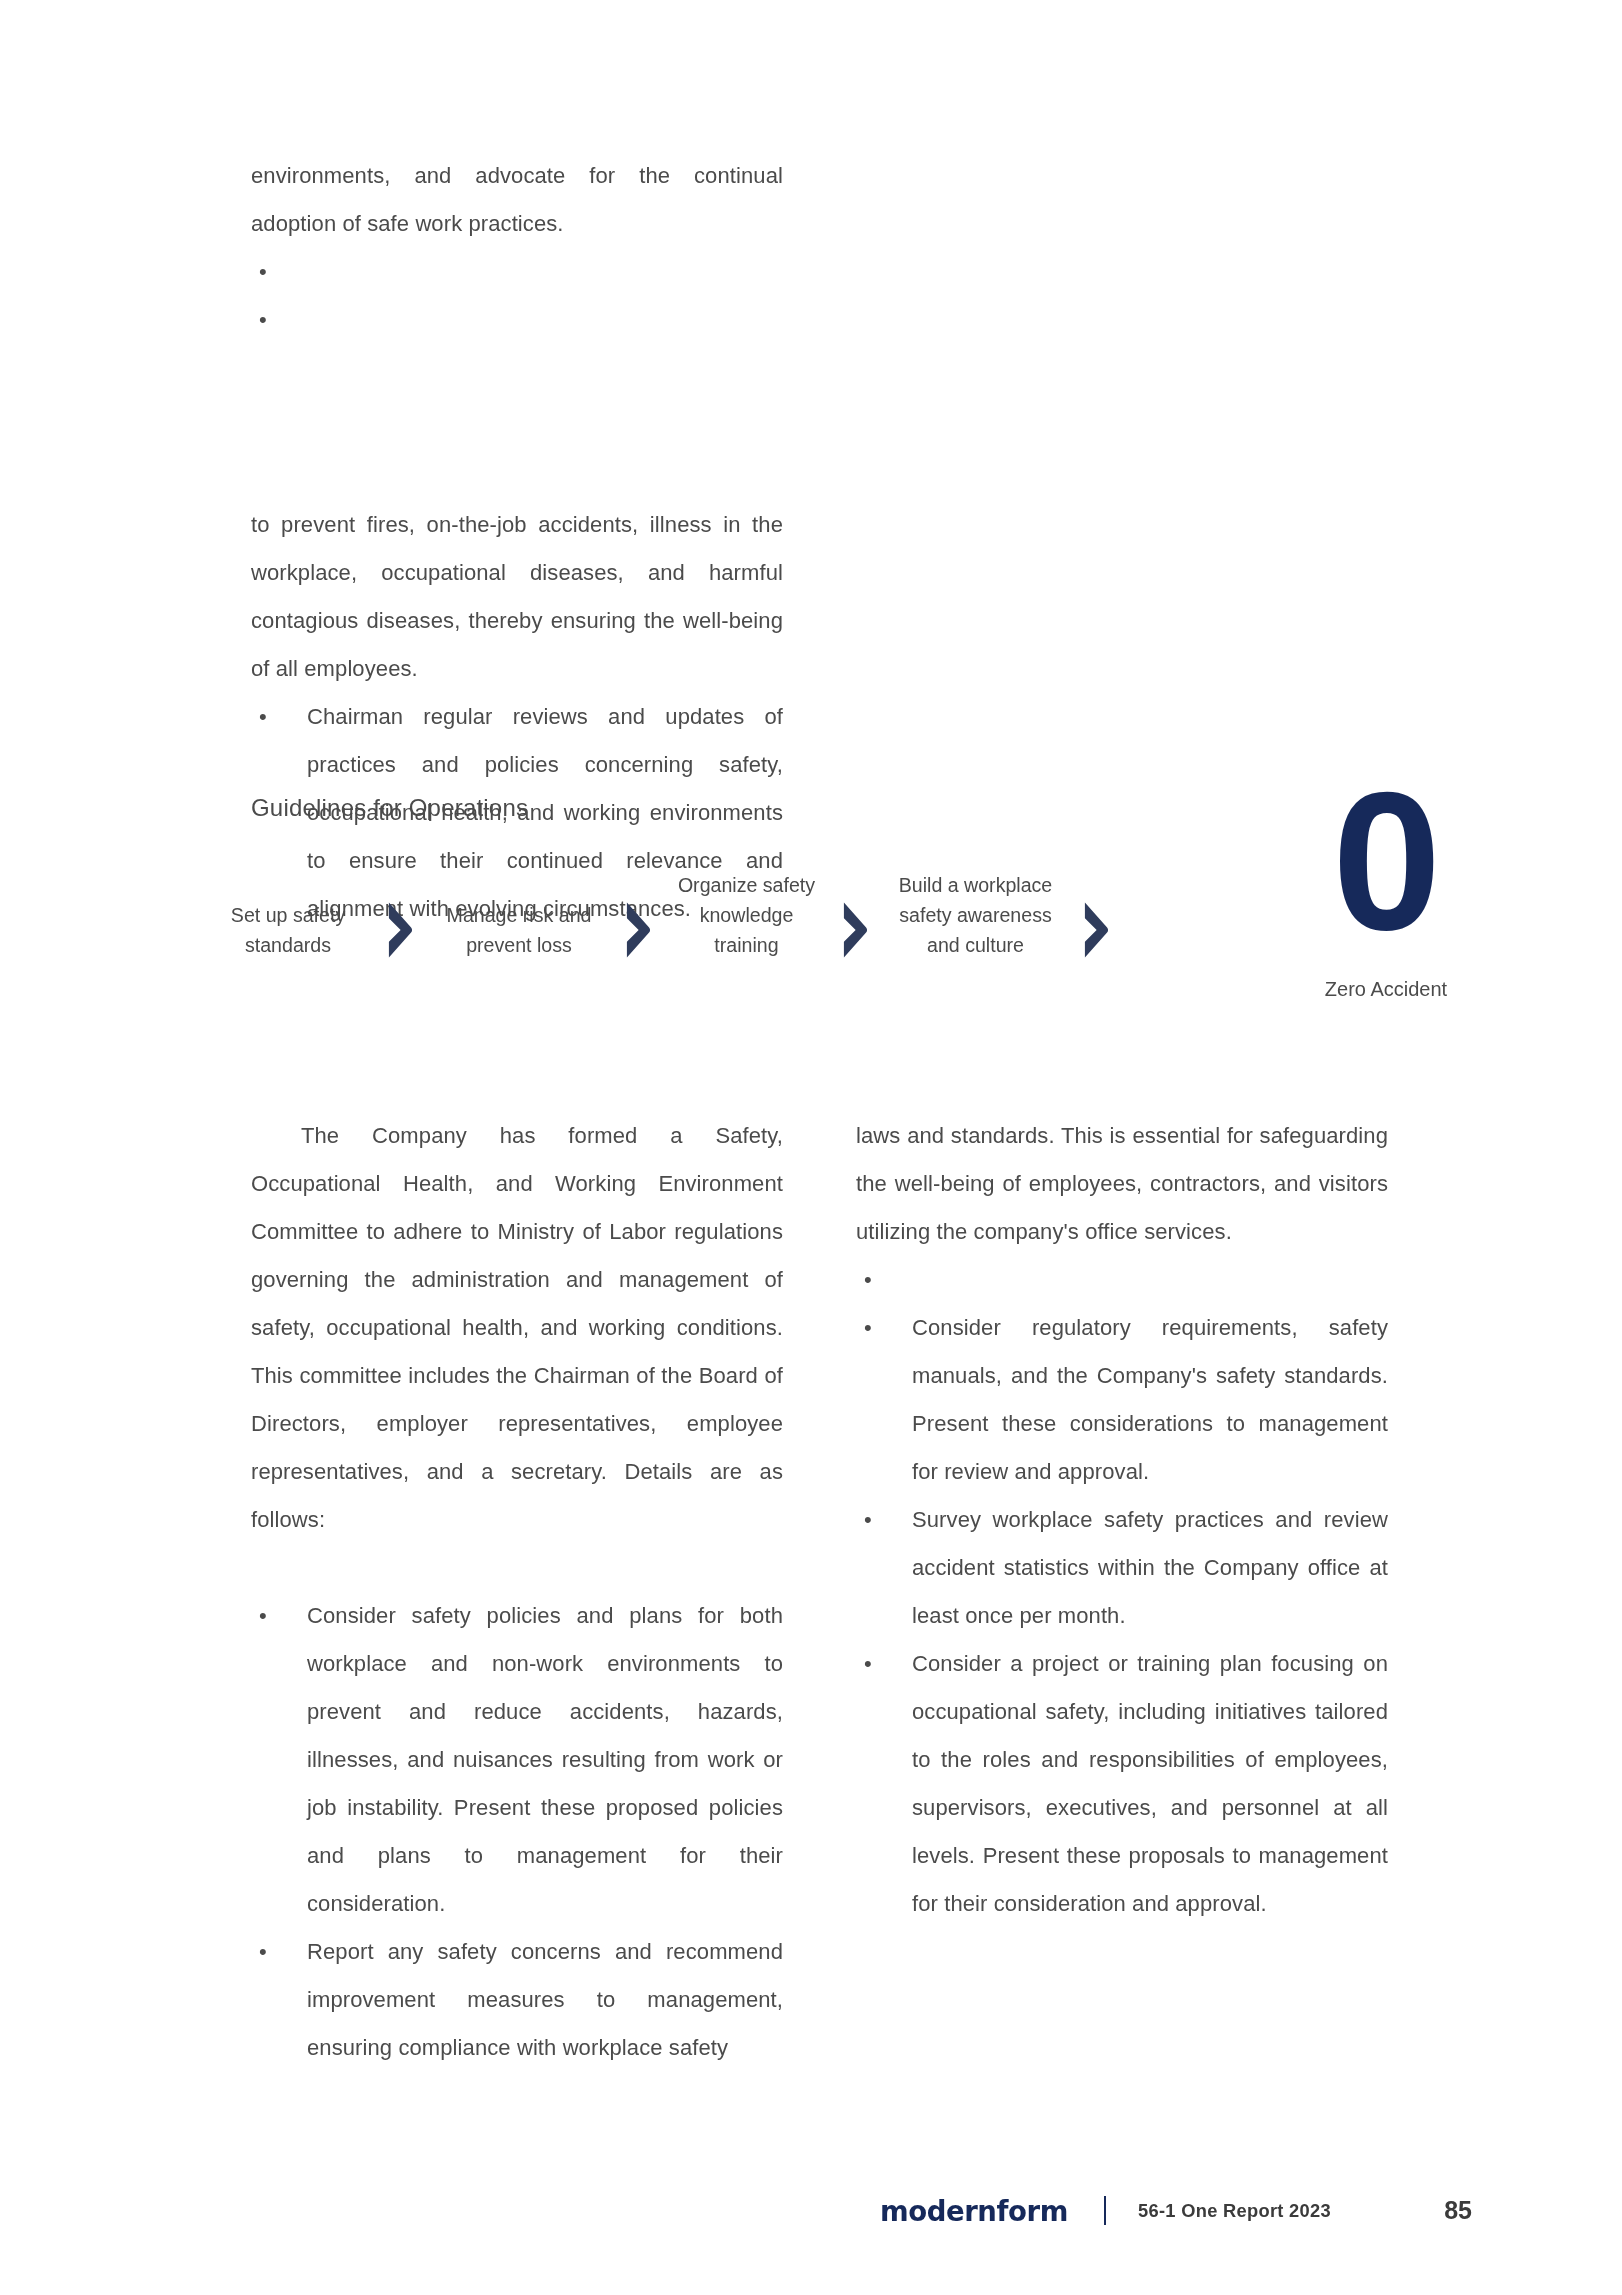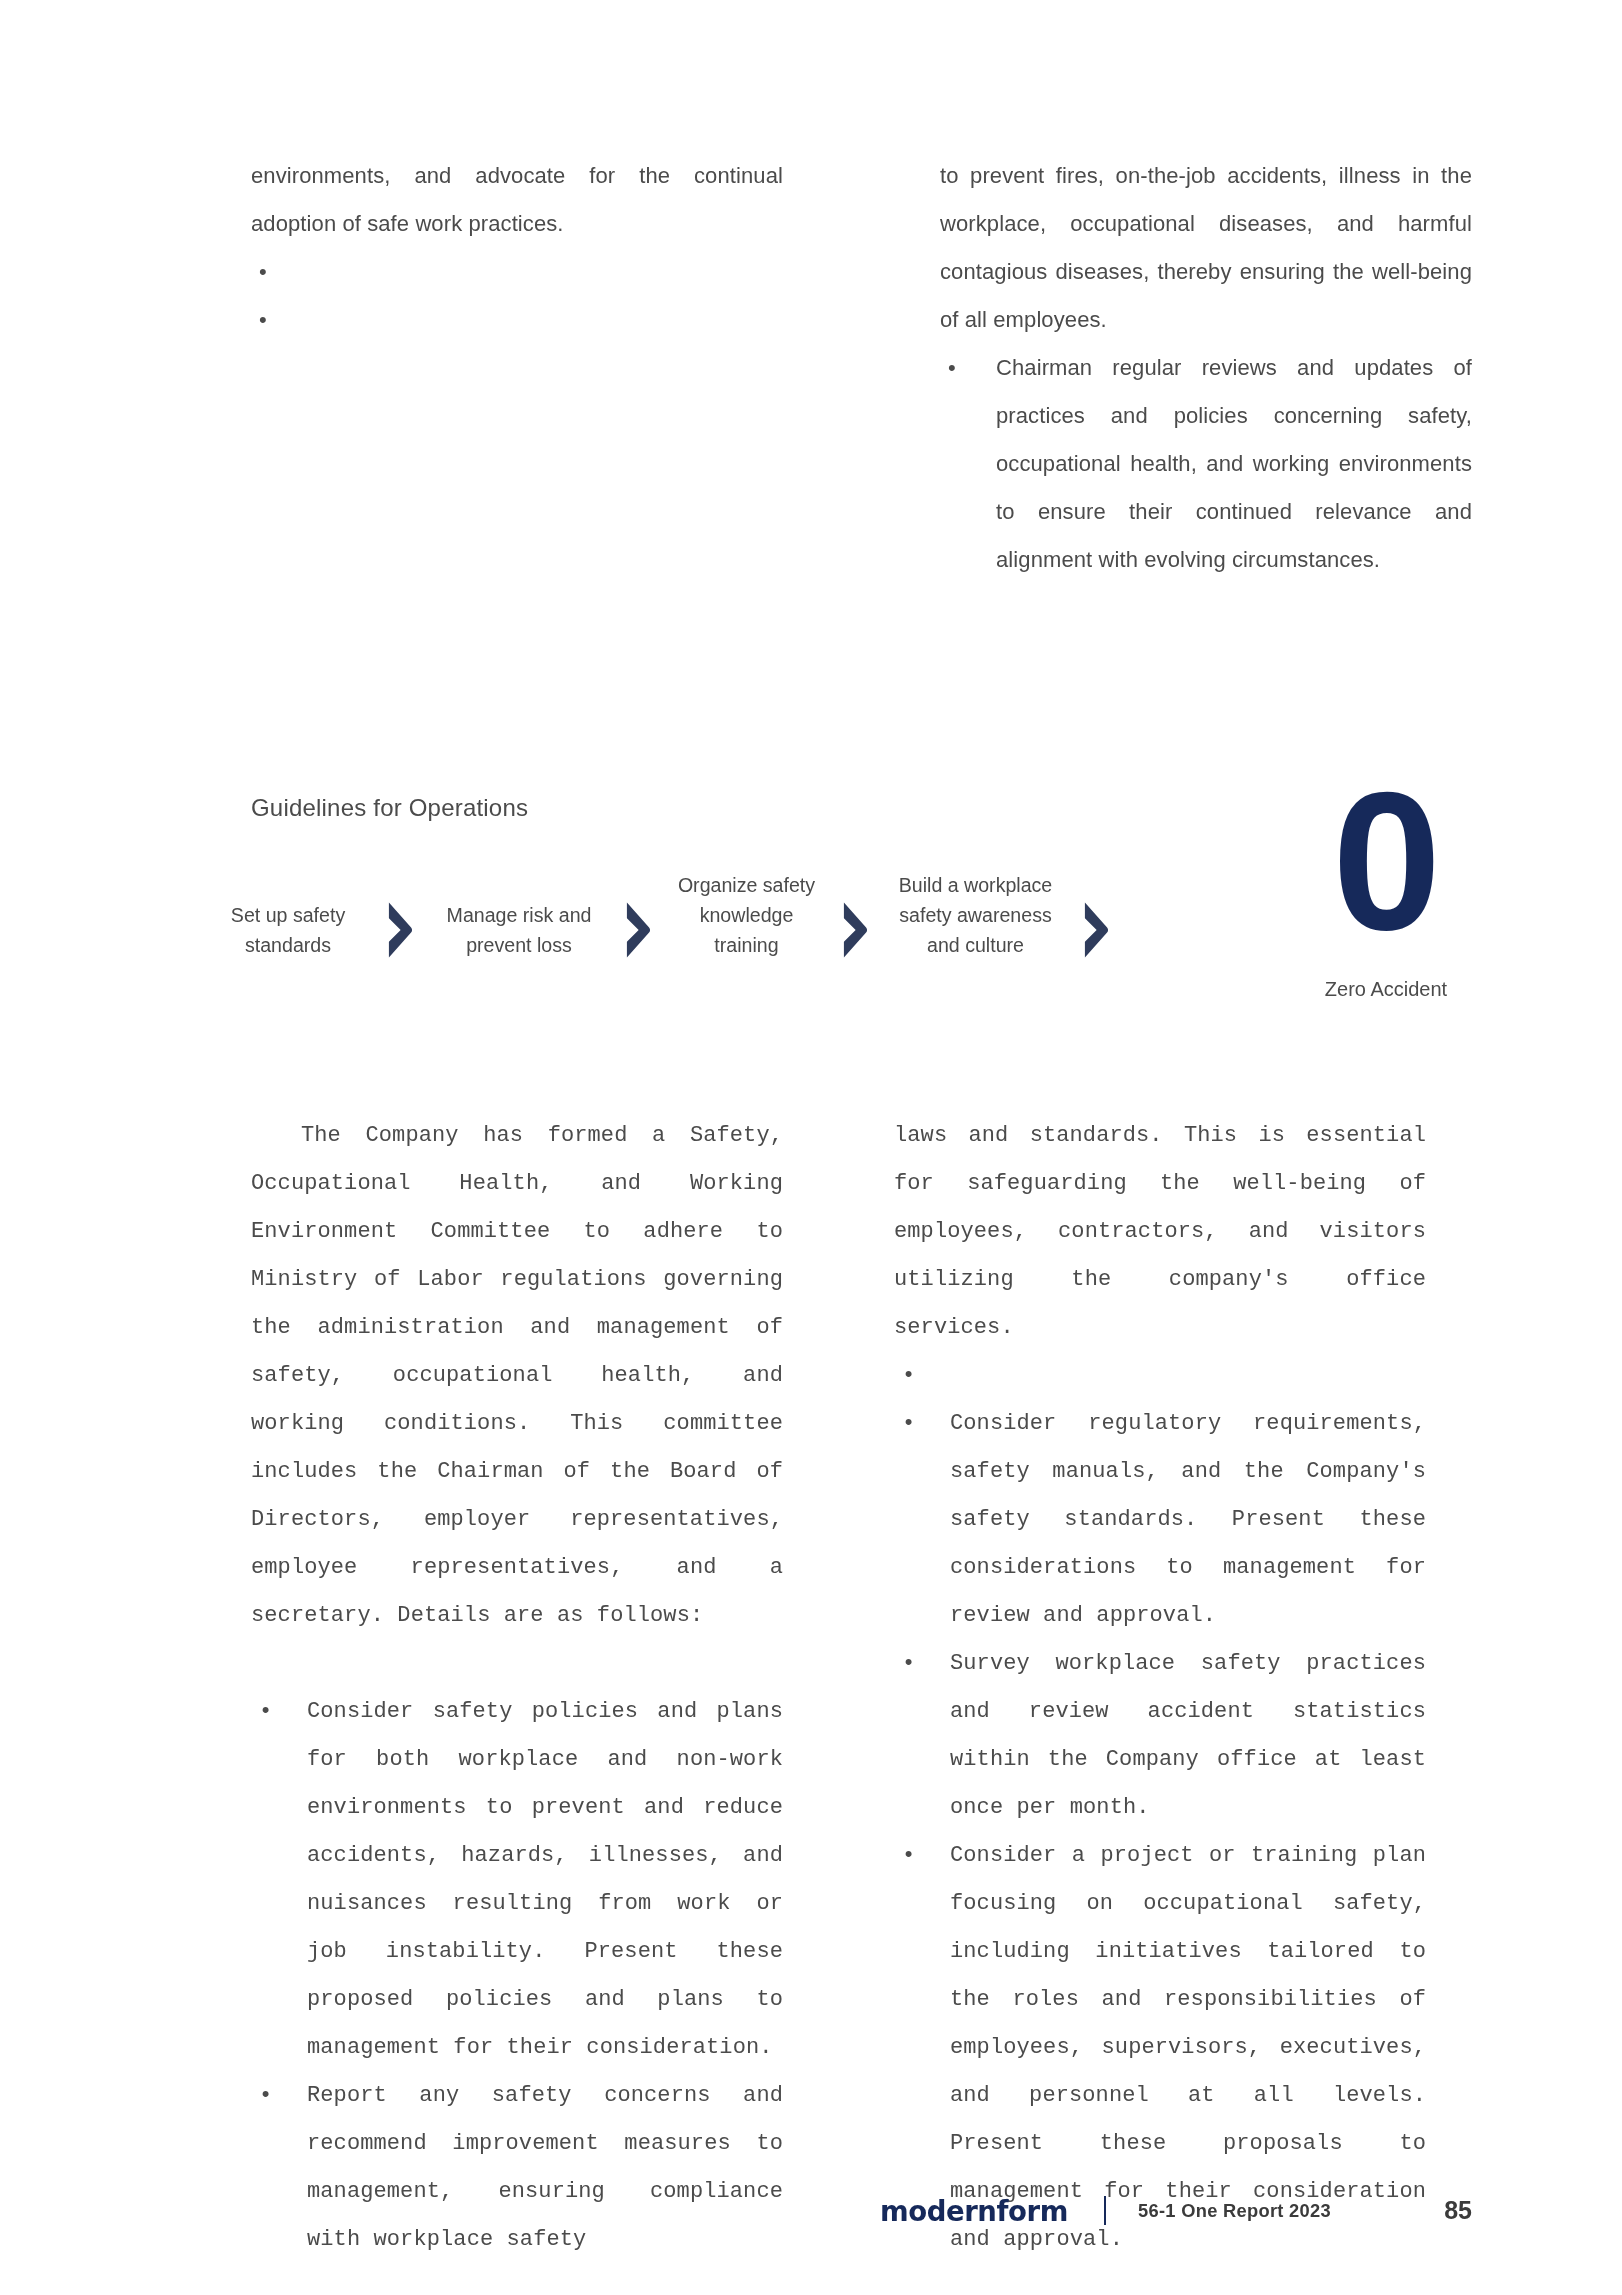--- a/index.html
+++ b/index.html
@@ -24,20 +24,21 @@
   }
 
   
   .columns {
     position: absolute;
     left: 251px;
     top: 152px;
     width: 1221px;
     display: flex;
     gap: 157px;
+    flex-direction: column;
   }
   .col { width: 532px; }
 
   
   .para, .bullet-text {
     font-size: 22px;
     line-height: 48px;
     color: #4b4b4b;
     text-align: justify;
     text-justify: inter-word;
@@ -129,22 +130,21 @@
     white-space: nowrap;
   }
 
   
   .columns-lower {
     position: absolute;
     left: 251px;
     top: 1112px;
     width: 1221px;
     display: flex;
-    gap: 111px;
-    font-family: Liberation Mono, monospace;
+    gap: 73px;
   }
   .gap-block { height: 48px; }
 
   
   .footer {
     position: absolute;
     left: 251px;
     right: 151px;
     bottom: 65px;
     height: 39px;

